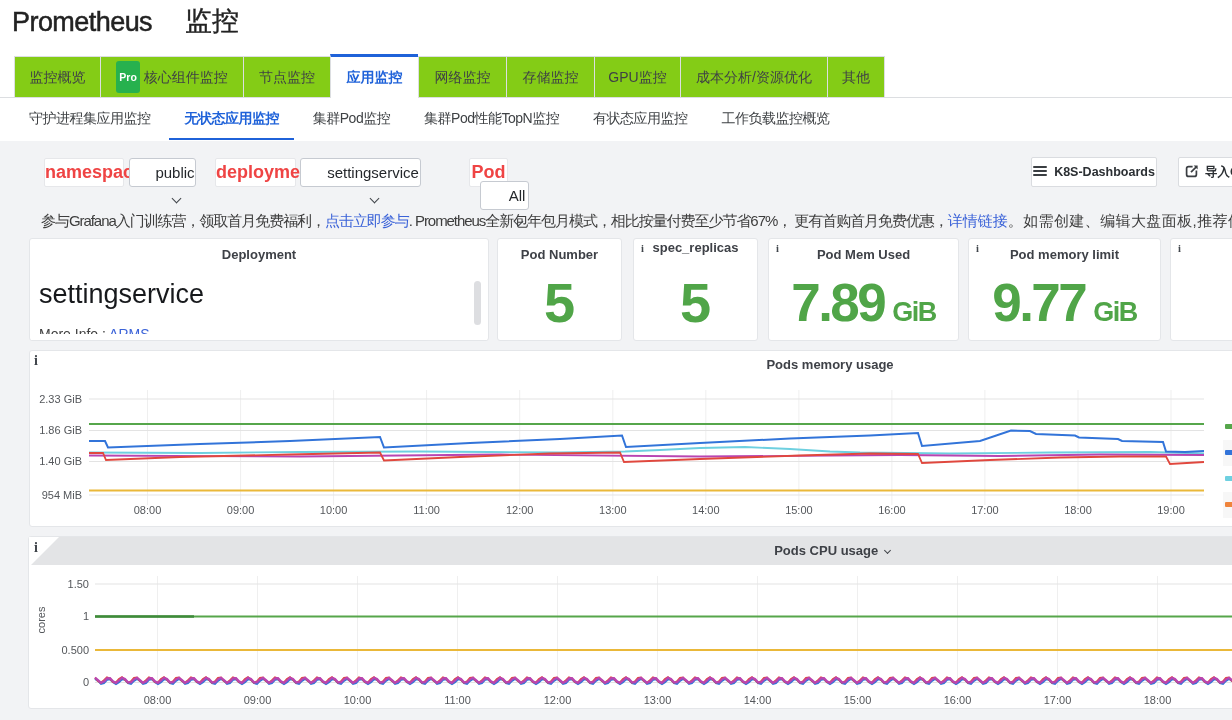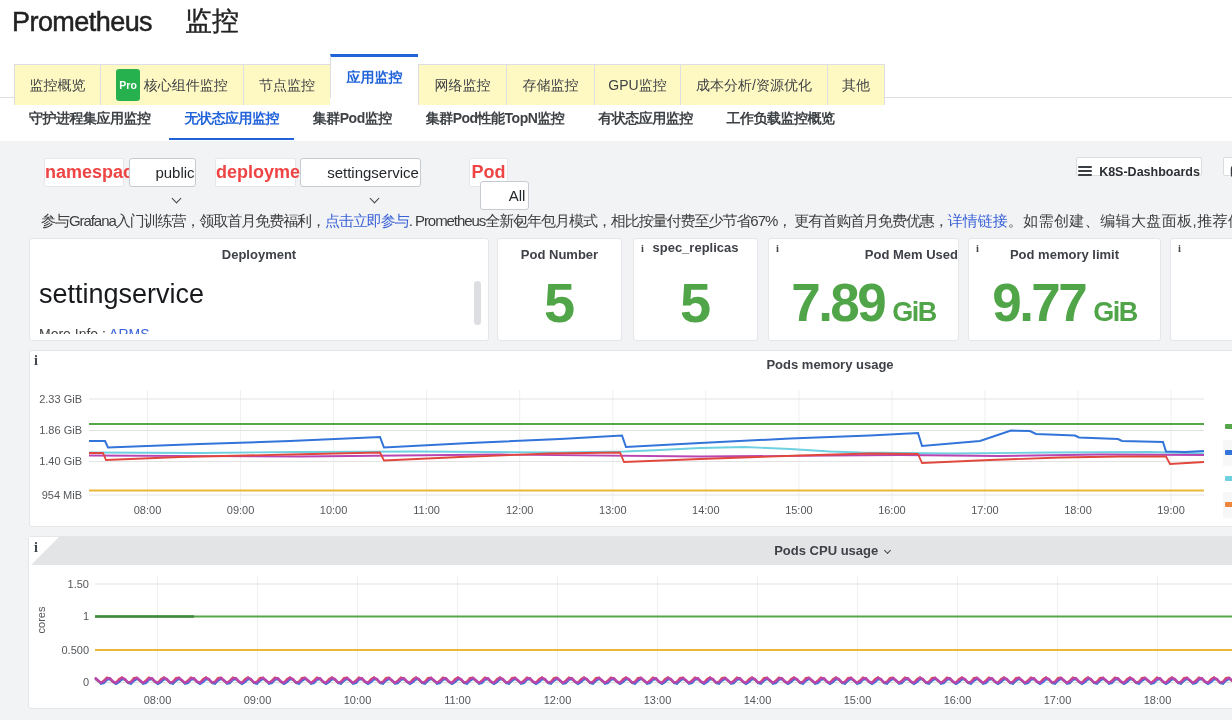--- a/index.html
+++ b/index.html
@@ -6,38 +6,38 @@
   html,body { width:1232px; height:720px; overflow:hidden; background:#fff;
     font-family:"Liberation Sans", sans-serif; }
   #page { position:relative; width:1232px; height:720px; overflow:hidden; }
   .abs { position:absolute; }
   .panel { position:absolute; background:#fff; border:1px solid #e4e6e9; border-radius:3px; }
   .ptitle { font-size:13px; font-weight:bold; color:#3e4147; text-align:center; }
   .iicon { position:absolute; font-family:"Liberation Serif", serif; font-weight:bold;
     font-size:10.5px; color:#41464c; line-height:1; }
   .statval { font-weight:bold; color:#50a548; }
   .ldash { position:absolute; left:2px; top:10px; width:14px; height:5px; border-radius:1px; }
-  .tab { position:absolute; top:8px; height:41px; line-height:40px; text-align:center;
-    background:#fef9c3; border-top:1px solid #dcdee1; border-left:1px solid #dcdee1; }
+  .tab { position:absolute; top:0; height:41px; line-height:40px; text-align:center;
+    background:#84cc16; border-top:1px solid #dcdee1; border-left:1px solid #dcdee1; }
   .tabactive { border-top:3px solid #1f62d9; top:-2px; line-height:40px; height:44px; color:#1f62d9;
     font-weight:bold; background:#fff; z-index:2; }
   .probadge { display:inline-block; background:#27b14e; color:#fff; font-size:10.5px;
     font-weight:bold; line-height:16px; padding:8px 3px; border-radius:3px; vertical-align:1px; }
-  .tab2 { display:inline-block; padding:0 15px; line-height:40px; height:42px; letter-spacing:-0.5px;font-weight:bold; }
+  .tab2 { display:inline-block; padding:0 15px; line-height:40px; height:42px; letter-spacing:-0.5px; }
   .tab2active { color:#1f62d9; font-weight:bold; border-bottom:2.5px solid #1f62d9; }
   .flabel { position:absolute; top:158px; height:29px; background:#fff; border:1px solid #e6e7ea;
     border-radius:2px; color:#ef4444; font-size:18px; font-weight:bold; text-align:center;
     line-height:27px; }
   .fdrop { position:absolute; top:158px; height:29px; background:#fff; border:1px solid #c6cad1;
     border-radius:3px; color:#24272b; font-size:15px; text-align:center; line-height:27px;padding-left:25px; }
   .chev { display:inline-block; width:7px; height:7px; border-right:1.8px solid #41454a;
     border-bottom:1.8px solid #41454a; transform:rotate(45deg); margin-left:3px; vertical-align:3px; }
-  .fbtn { position:absolute; top:157px; height:19px; background:#fff; border:1px solid #dadce0;
+  .fbtn { position:absolute; top:157px; height:30px; background:#fff; border:1px solid #dadce0;
     border-radius:2px; color:#2b2f33; font-size:12.5px; font-weight:bold; text-align:center;
-    line-height:28px; white-space:nowrap;margin-left:45px; }
+    line-height:28px; white-space:nowrap; }
 </style>
 </head>
 <body>
 <div id="page">
 
   <div class="abs" style="left:12px; top:7px; font-size:27px; letter-spacing:-0.55px; color:#222; -webkit-text-stroke:0.5px #222;">Prometheus</div>
     <div class="abs" style="left:185px; top:3px; font-size:27px; color:#222; -webkit-text-stroke:0.35px #222;">监控</div>
 
   <div class="abs" id="tabrow1" style="left:0; top:56px; width:1232px; height:42px; font-size:14px; color:#3f4245;">
     <div class="abs" style="left:0; bottom:0; width:1232px; height:1px; background:#dcdee1;"></div>
@@ -94,21 +94,21 @@
     <div class="ptitle" style="margin-top:8px;">Pod Number</div>
     <div class="statval" style="position:absolute; left:0; right:0; top:31px; font-size:56px; text-align:center;">5</div>
   </div>
   <div class="panel" style="left:633px; top:238px; width:125px; height:103px;">
     <div class="iicon" style="left:7px; top:5px;">i</div>
     <div class="ptitle" style="margin-top:1px;">spec_replicas</div>
     <div class="statval" style="position:absolute; left:0; right:0; top:31px; font-size:56px; text-align:center;">5</div>
   </div>
   <div class="panel" style="left:768px; top:238px; width:191px; height:103px;">
     <div class="iicon" style="left:7px; top:5px;">i</div>
-    <div class="ptitle" style="margin-top:8px;text-align:right;">Pod Mem Used</div>
+    <div class="ptitle" style="margin-top:8px;">Pod Mem Used</div>
     <div class="statval" style="position:absolute; left:0; right:0; top:33px; font-size:53px; letter-spacing:-2.5px; text-align:center;">7.89<span style="font-size:27px; letter-spacing:-1.5px; margin-left:8px;">GiB</span></div>
   </div>
   <div class="panel" style="left:968px; top:238px; width:193px; height:103px;">
     <div class="iicon" style="left:7px; top:5px;">i</div>
     <div class="ptitle" style="margin-top:8px;">Pod memory limit</div>
     <div class="statval" style="position:absolute; left:0; right:0; top:33px; font-size:53px; letter-spacing:-2.5px; text-align:center;">9.77<span style="font-size:27px; letter-spacing:-1.5px; margin-left:8px;">GiB</span></div>
   </div>
   <div class="panel" style="left:1170px; top:238px; width:191px; height:103px;">
     <div class="iicon" style="left:7px; top:5px;">i</div>
   </div>

